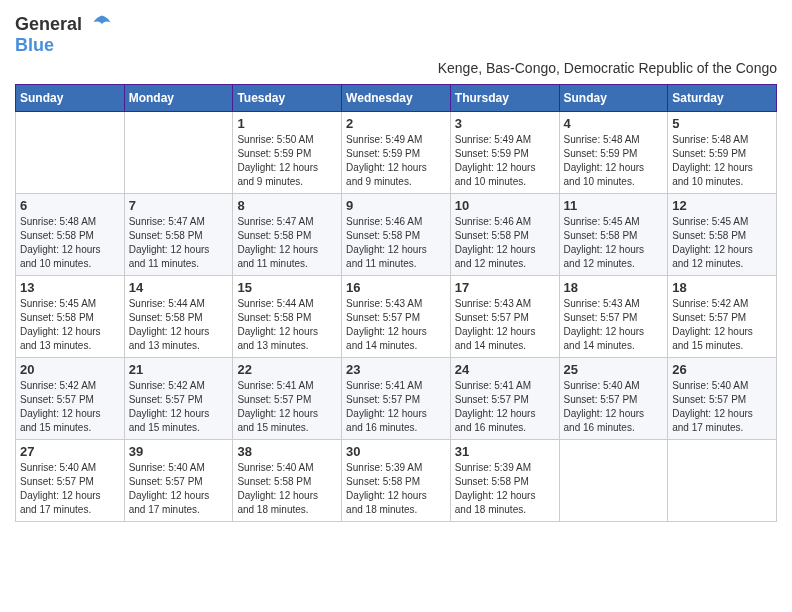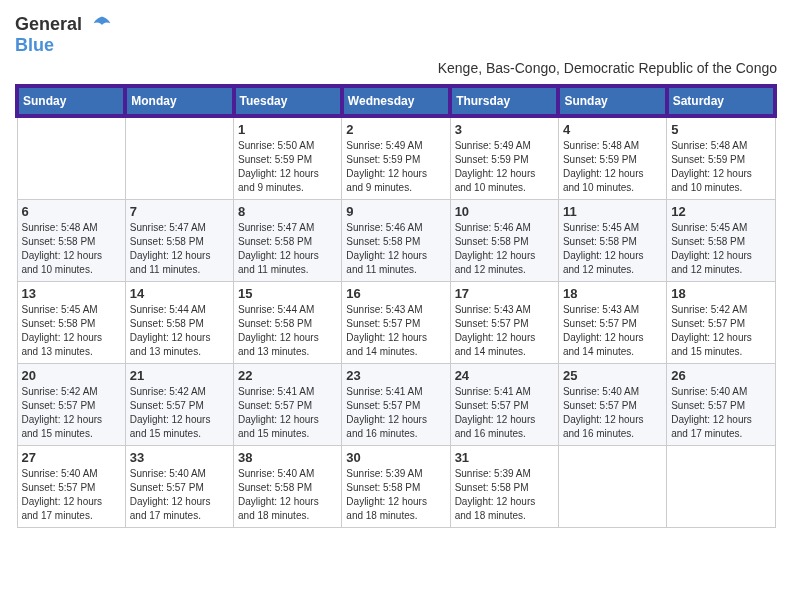--- a/index.html
+++ b/index.html
@@ -17,21 +17,21 @@
       margin-bottom: 4px;
     }
     .logo {
       display: flex;
       flex-direction: column;
       align-items: flex-start;
       margin-top: 4px;
     }
     .logo-text {
       display: flex;
-      align-items: flex-end;
+      align-items: flex-start;
       gap: 8px;
     }
     .logo-general {
       font-size: 18px;
       font-weight: bold;
       color: #333;
     }
     .logo-blue {
       font-size: 18px;
       font-weight: bold;
@@ -60,21 +60,21 @@
       border-collapse: collapse;
       font-size: 11px;
     }
     thead th {
       background-color: #3a6eb5;
       color: #fff;
       padding: 6px 4px;
       text-align: left;
       font-size: 12px;
       font-weight: bold;
-      border: 4px solid #4c1d95;
+      border: 1px solid #4c1d95;
     }
     tbody td {
       border: 1px solid #ccc;
       vertical-align: top;
       padding: 4px 4px 4px 4px;
       height: 80px;
       width: calc(100% / 7);
       background: #fff;
     }
     tbody tr:nth-child(even) td {
@@ -293,21 +293,21 @@
         </td>
       </tr>
       <tr>
         <td>
           <span class="day-number">27</span>
           <div class="day-info" style="white-space: pre-line;">Sunrise: 5:40 AM
 Sunset: 5:57 PM
 Daylight: 12 hours and 17 minutes.</div>
         </td>
         <td>
-          <span class="day-number">33</span>
+          <span class="day-number">39</span>
           <div class="day-info" style="white-space: pre-line;">Sunrise: 5:40 AM
 Sunset: 5:57 PM
 Daylight: 12 hours and 17 minutes.</div>
         </td>
         <td>
           <span class="day-number">38</span>
           <div class="day-info" style="white-space: pre-line;">Sunrise: 5:40 AM
 Sunset: 5:58 PM
 Daylight: 12 hours and 18 minutes.</div>
         </td>

